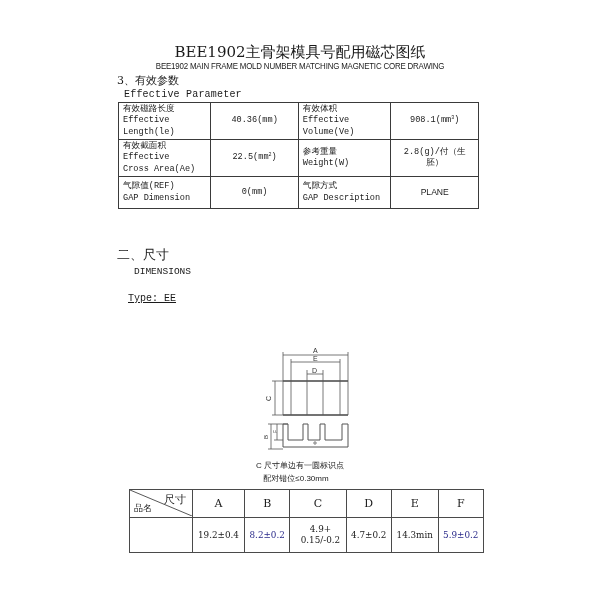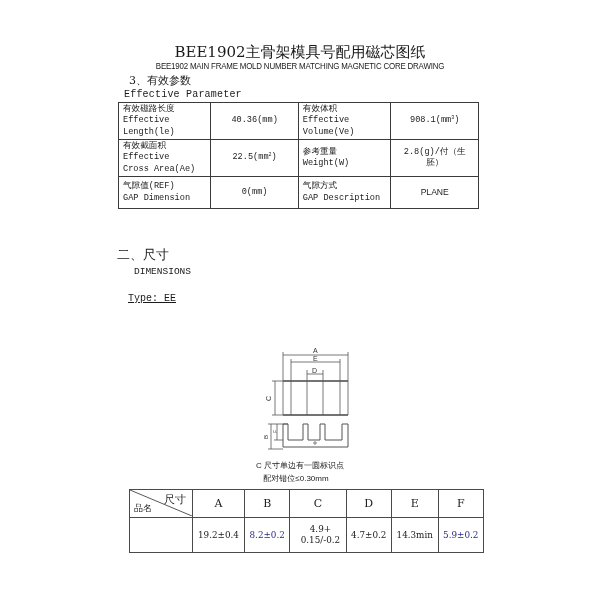--- a/index.html
+++ b/index.html
@@ -4,21 +4,21 @@
 <style>
   html, body { margin: 0; padding: 0; background: #ffffff; }
   body { width: 600px; height: 600px; position: relative; overflow: hidden; color: #1a1a1a; }
   .abs { position: absolute; }
   .serif { font-family: "DejaVu Serif", "Liberation Serif", serif; }
   .sans { font-family: "Liberation Sans", "DejaVu Sans", sans-serif; }
   .mono { font-family: "Liberation Mono", "DejaVu Sans Mono", monospace; }
 
   #title-cn { left: 0; width: 600px; top: 43px; text-align: center; font-size: 15px; letter-spacing: 0px; }
   #title-en { left: 0; width: 600px; top: 61px; text-align: center; font-size: 8.6px; letter-spacing: -0.2px; transform: scaleX(0.92); }
-  #sec3-heading { left: 117px; top: 73px; font-size: 11px; margin-left: 12px; }
+  #sec3-heading { left: 117px; top: 73px; font-size: 11px; }
   #eff-param-label { left: 124px; top: 89px; font-size: 10px; letter-spacing: 0.2px; }
 
   table.param { position: absolute; left: 118px; top: 102px; width: 361px; border-collapse: collapse; }
   table.param td { border: 1.3px solid #3a3a3a; padding: 0 4px; font-size: 8.6px; line-height: 11.5px; vertical-align: middle; }
   table.param td.lbl { width: 85px; }
   table.param td.val { text-align: center; width: 80px; }
   table.param tr.r1 td, table.param tr.r2 td { height: 36px; }
   table.param tr.r3 td { height: 31px; }
   sup { font-size: 5px; line-height: 0; vertical-align: 3px; }
 

